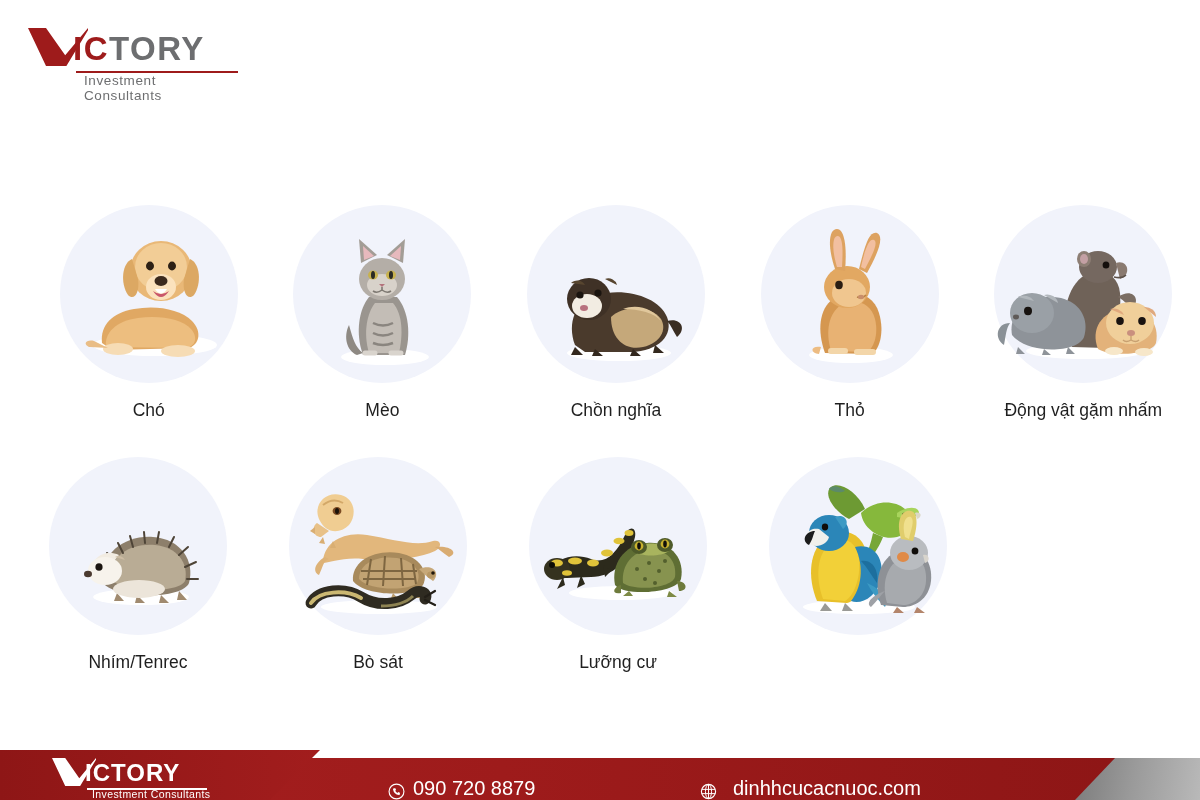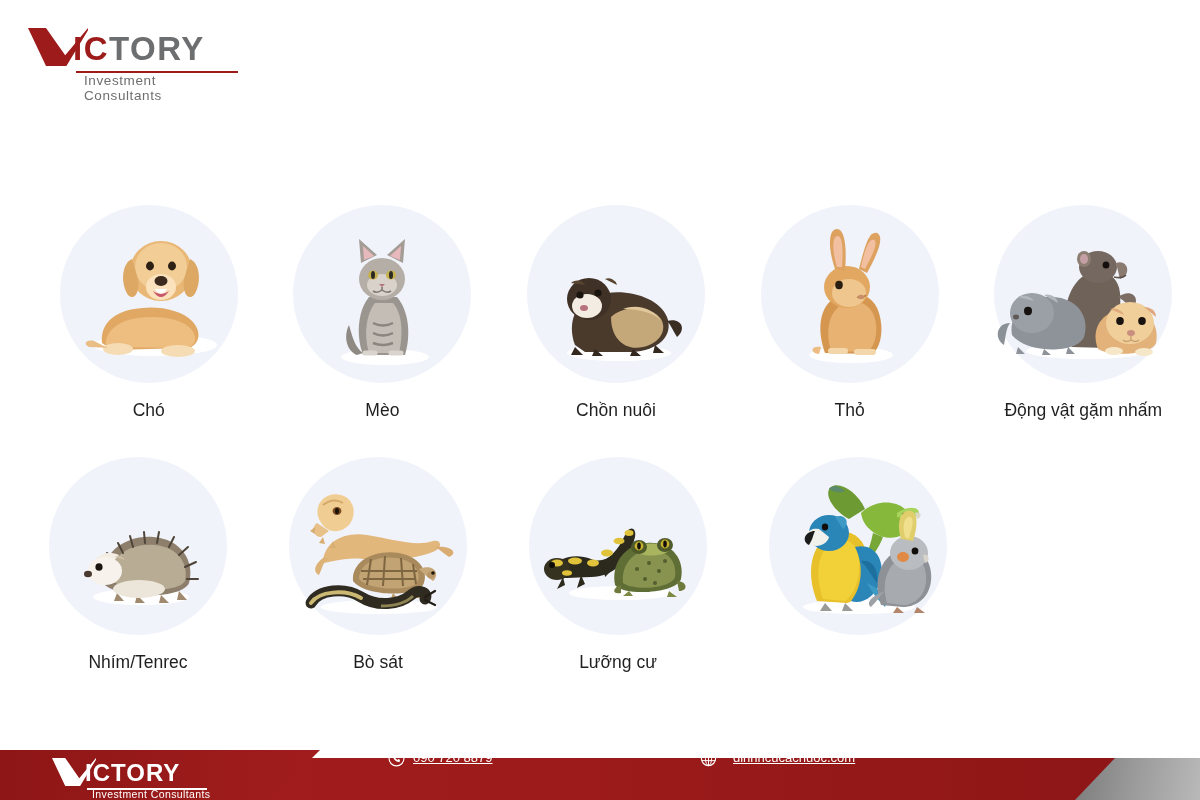--- a/index.html
+++ b/index.html
@@ -81,22 +81,22 @@
     clip-path: polygon(0% 0%, 30% 0%, 62% 72%, 100% 0%, 100% 6%, 64% 100%, 30% 100%);
   }
   .logo-foot .fw {
     position:absolute; left:33px; top:4px; font-size:24px; font-weight:700;
     color:#ffffff; letter-spacing:1px;
   }
   .logo-foot .frule { position:absolute; left:35px; top:33px; width:120px; height:1.5px; background:#fff; }
   .logo-foot .fsub { position:absolute; left:40px; top:33px; font-size:10.5px; color:#fff; letter-spacing:.4px; }
 
   .contact {
-    position:absolute; top:0; height:50px; display:flex; align-items:flex-start; gap:8px;
-    color:#ffffff; font-size:13px; z-index:5;text-decoration:underline;
+    position:absolute; top:0; height:50px; display:flex; align-items:flex-end; gap:8px;
+    color:#ffffff; font-size:20px; z-index:5;
   }
   .contact-phone { left: 388px; }
   .contact-web { left: 700px; gap: 16px; }
   .ic { width:17px; height:17px; display:block; }
 </style>
 </head>
 <body>
 
 <div class="page">
 
@@ -173,21 +173,21 @@
             <ellipse cx="60" cy="101" rx="15" ry="12" fill="#f2ece2"></ellipse>
             <ellipse cx="53" cy="90" rx="3.6" ry="3.6" fill="#1a140f"></ellipse>
             <ellipse cx="71" cy="88" rx="3.6" ry="3.6" fill="#1a140f"></ellipse>
             <ellipse cx="57" cy="103" rx="4" ry="3" fill="#b8717e"></ellipse>
             <path d="M44 78 a9 9 0 0 1 14 2 Z" fill="#57452f"></path>
             <path d="M78 74 a9 9 0 0 1 12 6 Z" fill="#57452f"></path>
             <path d="M48 142 l-4 8 h12 Z M68 144 l-3 7 h11 Z M106 144 l-3 7 h11 Z M128 140 l-2 8 h11 Z" fill="#33281e"></path>
             <path d="M140 116 C154 112 160 124 150 132 C146 126 144 120 140 116 Z" fill="#3a2d22"></path>
           </svg>
         </div>
-        <div class="caption">Chồn nuôi</div>
+        <div class="caption">Chồn nghĩa</div>
       </div>
 
       <div class="cell">
         <div class="disc">
           <svg class="art" viewBox="0 0 178 178">
             <ellipse cx="90" cy="150" rx="42" ry="8" fill="#ffffff"></ellipse>
             <path d="M64 148 C56 126 58 104 72 94 C90 82 112 88 118 108 C124 128 118 146 110 149 Z" fill="#d59750"></path>
             <path d="M70 146 C64 126 68 108 80 100 C94 92 110 98 114 114 C118 130 112 144 106 147 Z" fill="#e8b273"></path>
             <ellipse cx="86" cy="82" rx="23" ry="21" fill="#e2a862"></ellipse>
             <ellipse cx="88" cy="88" rx="17" ry="14" fill="#f0c68f"></ellipse>

